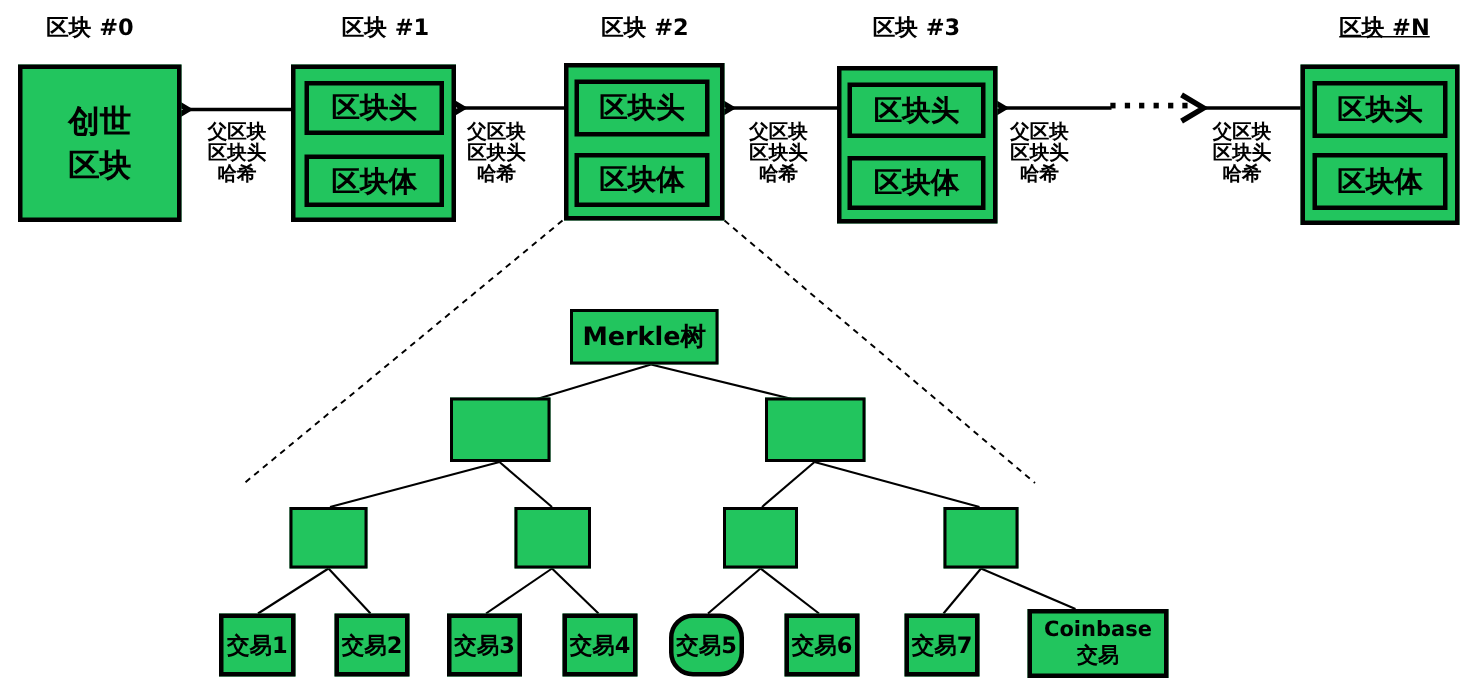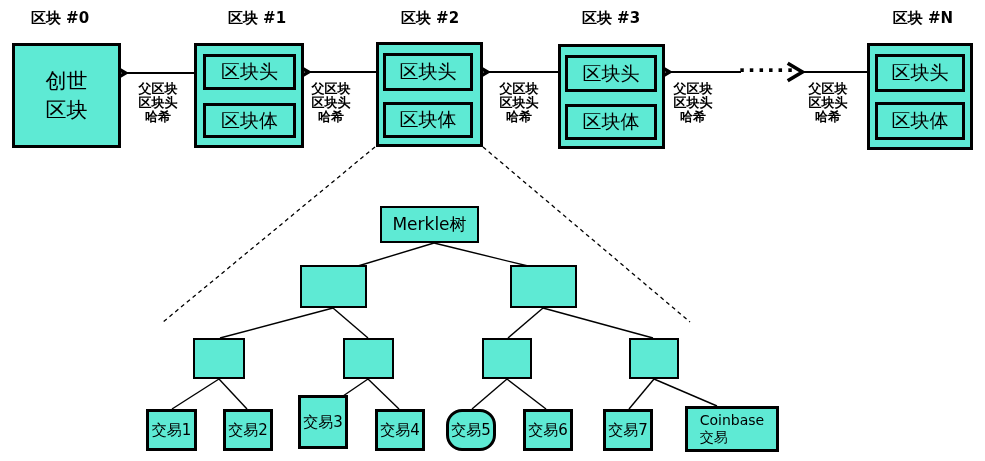--- a/index.html
+++ b/index.html
@@ -2,23 +2,23 @@
 <html><head>
 <meta charset="utf-8">
 <style>
   html,body{margin:0;padding:0;background:#fff;}
   #canvas{
     position:relative;width:985px;height:461px;background:#ffffff;overflow:hidden;
     font-family:"DejaVu Sans","Liberation Sans",sans-serif;color:#000;padding-left:44px;
   }
   svg.wires{position:absolute;left:0;top:0;z-index:1;}
   .box{
-    position:absolute;box-sizing:border-box;background:#5eead4;border:3px solid #000;
-    display:flex;align-items:center;justify-content:center;
-    font-weight:normal;z-index:2;
+    position:absolute;box-sizing:border-box;background:#22c55e;border:3px solid #000;
+    display:flex;align-items:center;justify-content:center;text-align:center;
+    font-weight:bold;z-index:2;
   }
   .thin{border-width:2px;}
   .block-label{
     position:absolute;transform:translateX(-50%);white-space:nowrap;
     font-weight:bold;font-size:15px;z-index:2;
   }
   .hash-label{
     position:absolute;transform:translateX(-50%);text-align:center;
     font-weight:bold;font-size:13px;line-height:14px;white-space:pre-line;z-index:2;
   }
@@ -72,21 +72,21 @@
       <line x1="507" y1="379" x2="546" y2="409"></line>
       <line x1="654" y1="379" x2="629" y2="409"></line>
       <line x1="654" y1="379" x2="717" y2="406"></line>
     </g>
   </svg>
 
   <div class="block-label" style="left:60px;top:9px;">区块 #0</div>
   <div class="block-label" style="left:257px;top:9px;">区块 #1</div>
   <div class="block-label" style="left:430px;top:9px;text-align:right;">区块 #2</div>
   <div class="block-label" style="left:611px;top:9px;">区块 #3</div>
-  <div class="block-label" style="left:923px;top:9px;">区块 #N</div>
+  <div class="block-label" style="left:923px;top:9px;text-decoration:underline;">区块 #N</div>
 
   <div class="box genesis" style="left:12px;top:43px;width:109px;height:105px;">创世
 区块</div>
 
   <div class="box" style="left:194px;top:43px;width:110px;height:105px;"></div>
   <div class="box cell" style="left:203px;top:54px;width:93px;height:36px;">区块头</div>
   <div class="box cell" style="left:203px;top:103px;width:93px;height:35px;">区块体</div>
 
   <div class="box" style="left:376px;top:42px;width:107px;height:105px;"></div>
   <div class="box cell" style="left:383px;top:53px;width:90px;height:38px;">区块头</div>
@@ -123,21 +123,21 @@
   <div class="box thin" style="left:300px;top:265px;width:67px;height:43px;"></div>
   <div class="box thin" style="left:510px;top:265px;width:67px;height:43px;"></div>
 
   <div class="box thin" style="left:193px;top:338px;width:52px;height:41px;"></div>
   <div class="box thin" style="left:343px;top:338px;width:51px;height:41px;"></div>
   <div class="box thin" style="left:482px;top:338px;width:50px;height:41px;"></div>
   <div class="box thin" style="left:629px;top:338px;width:50px;height:41px;"></div>
 
   <div class="box leaf" style="left:146px;top:409px;width:51px;height:42px;">交易1</div>
   <div class="box leaf" style="left:223px;top:409px;width:50px;height:42px;">交易2</div>
-  <div class="box leaf" style="left:298px;top:395px;width:50px;height:54px;">交易3</div>
+  <div class="box leaf" style="left:298px;top:409px;width:50px;height:42px;">交易3</div>
   <div class="box leaf" style="left:375px;top:409px;width:50px;height:42px;">交易4</div>
   <div class="box leaf" style="left:446px;top:409px;width:50px;height:42px;border-radius:16px;">交易5</div>
   <div class="box leaf" style="left:523px;top:409px;width:50px;height:42px;">交易6</div>
   <div class="box leaf" style="left:603px;top:409px;width:50px;height:42px;">交易7</div>
   <div class="box coinbase" style="left:685px;top:406px;width:94px;height:46px;">Coinbase
 交易</div>
 
 </div>
 
 </body></html>

